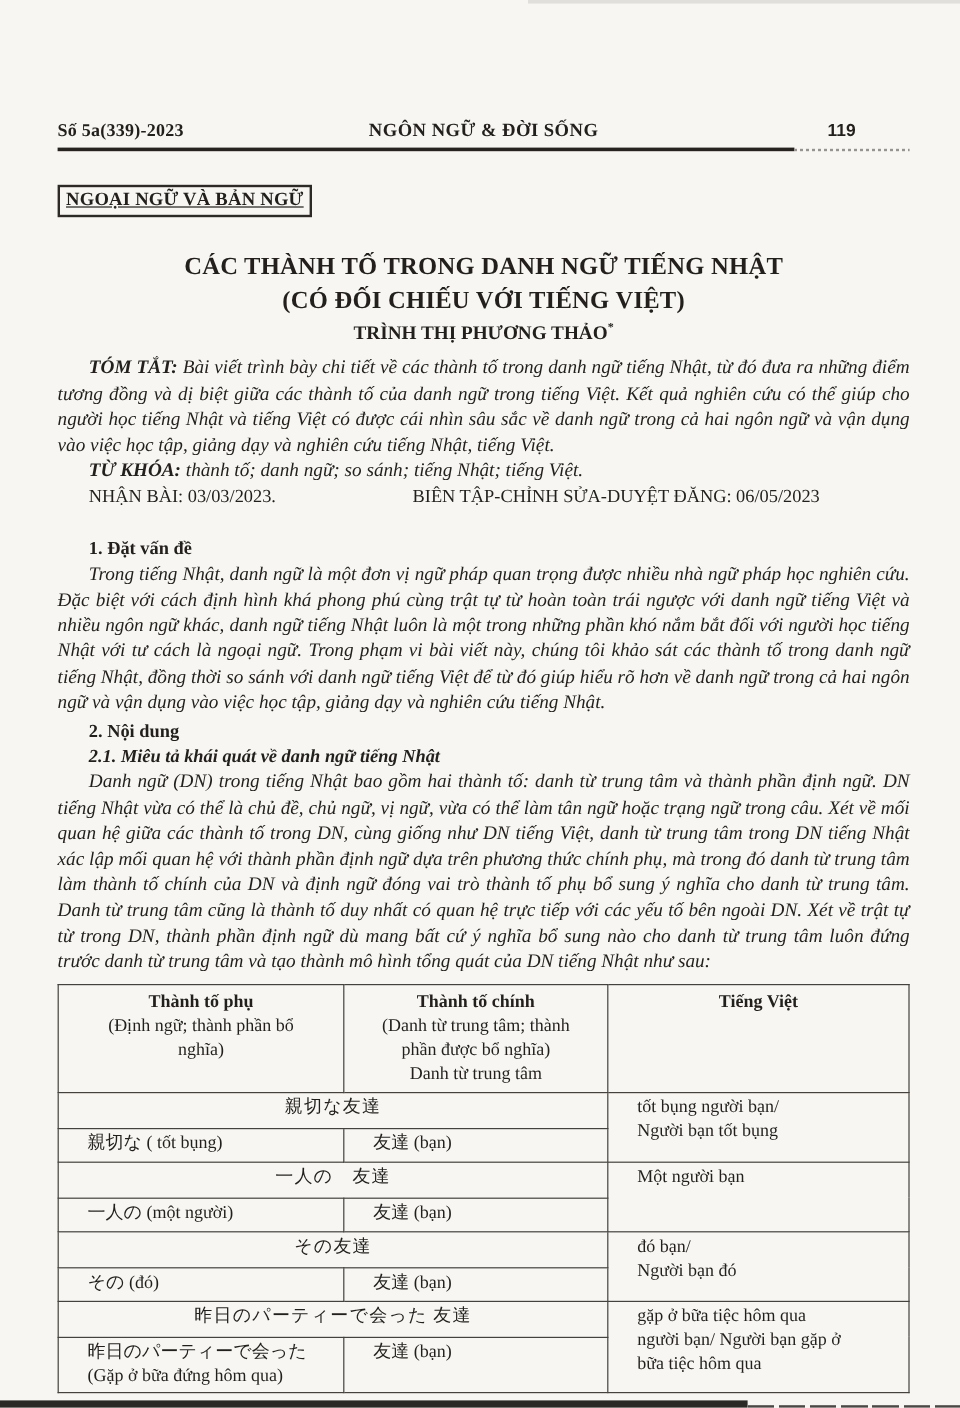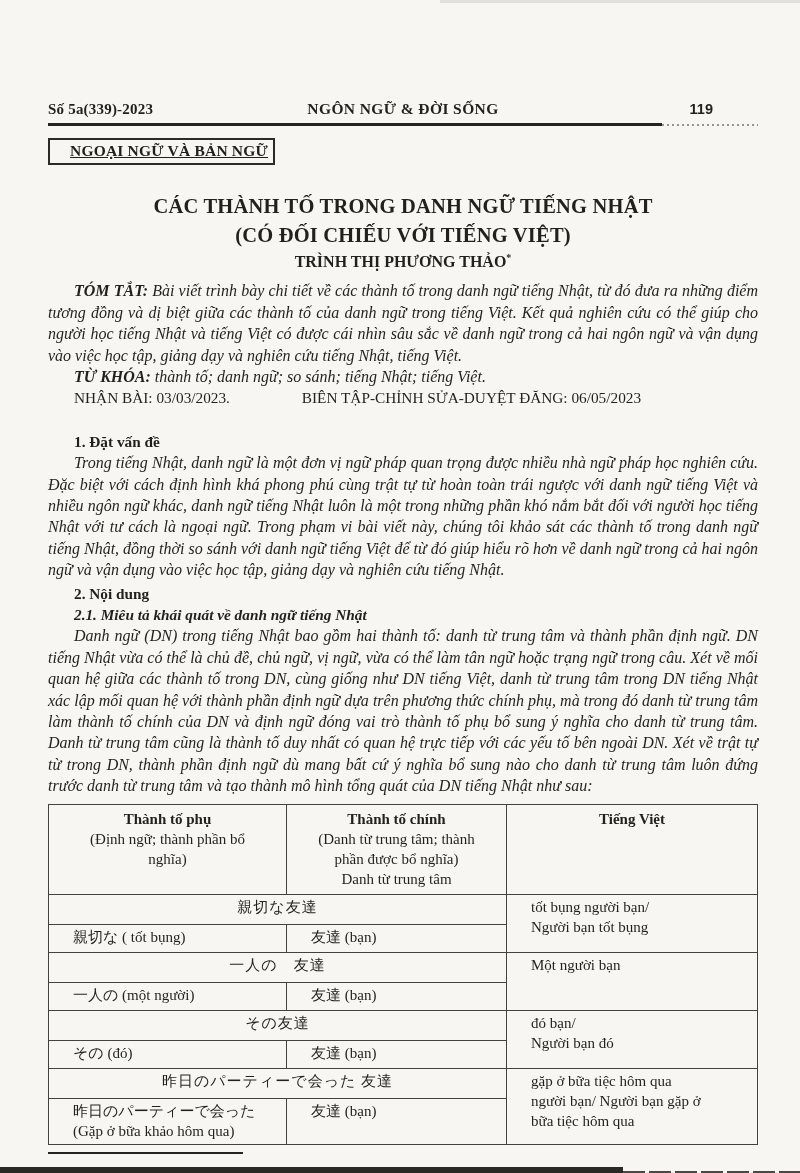--- a/index.html
+++ b/index.html
@@ -28,37 +28,37 @@
   .jh-title{flex:1;text-align:center;font-size:15.5px;letter-spacing:.4px;}
   .jh-page{width:215px;text-align:right;padding-right:45px;box-sizing:border-box;
     font-family:"Liberation Sans","DejaVu Sans",sans-serif;font-size:14.5px;}
   .header-rule{margin-top:5px;display:flex;align-items:flex-end;height:3px;}
   .rule-solid{width:614px;height:3px;background:#262321;}
   .rule-dotted{flex:1;height:2px;
     background:repeating-linear-gradient(90deg,#97948f 0 2px,transparent 2px 5px);}
 
   
   .section-label-box{
-    display:inline-block;margin-top:12px;border:2px solid #2c2926;
-    padding:2px 5px 3px 20px;font-weight:bold;font-size:15.5px;letter-spacing:.2px;
+    display:inline-block;margin-top:28px;border:2px solid #2c2926;
+    padding:2px 5px 3px 5px;font-weight:bold;font-size:15.5px;letter-spacing:.2px;
   }
   .section-label-box span{text-decoration:underline;}
 
   
   .title{margin-top:27px;text-align:center;font-weight:bold;font-size:20.5px;
     line-height:29px;letter-spacing:.2px;}
   .author{margin-top:2px;text-align:center;font-weight:bold;font-size:16px;}
   .author sup{font-size:10px;}
 
   
   .para{font-size:16px;line-height:21.4px;text-align:justify;text-indent:26px;margin:0;font-style:italic;}
   .abstract{margin-top:9px;}
   .lbl{font-weight:bold;}
   .dates{font-size:15.3px;line-height:21.4px;padding-left:26px;}
-  .dates .pub{margin-left:68px;}
+  .dates .pub{margin-left:110px;}
 
   
   .h-bold{font-weight:bold;font-size:15.3px;line-height:21.4px;
     padding-left:26px;margin:22px 0 0;}
   .h-bold-tight{margin-top:1px;}
   .h-bold-italic{font-weight:bold;font-style:italic;font-size:15.3px;line-height:21.4px;
     padding-left:26px;margin:0;}
 
   
   .model-table{border-collapse:collapse;margin-top:7px;width:709px;table-layout:fixed;}
@@ -174,21 +174,21 @@
     </tr>
 
     <tr>
       <td colspan="2" class="jp-center">昨日のパーティーで会った 友達</td>
       <td rowspan="2" class="vi">gặp ở bữa tiệc hôm qua
 người bạn/ Người bạn gặp ở
 bữa tiệc hôm qua</td>
     </tr>
     <tr>
       <td class="jp-wrap">昨日のパーティーで会った
-(Gặp ở bữa khảo hôm qua)</td>
+(Gặp ở bữa đứng hôm qua)</td>
       <td>友達 (bạn)</td>
     </tr>
   </tbody>
     </table>
 
   <div class="footnote-rule"></div>
 
 </div>
 
 <div class="bottom-bar"></div>

